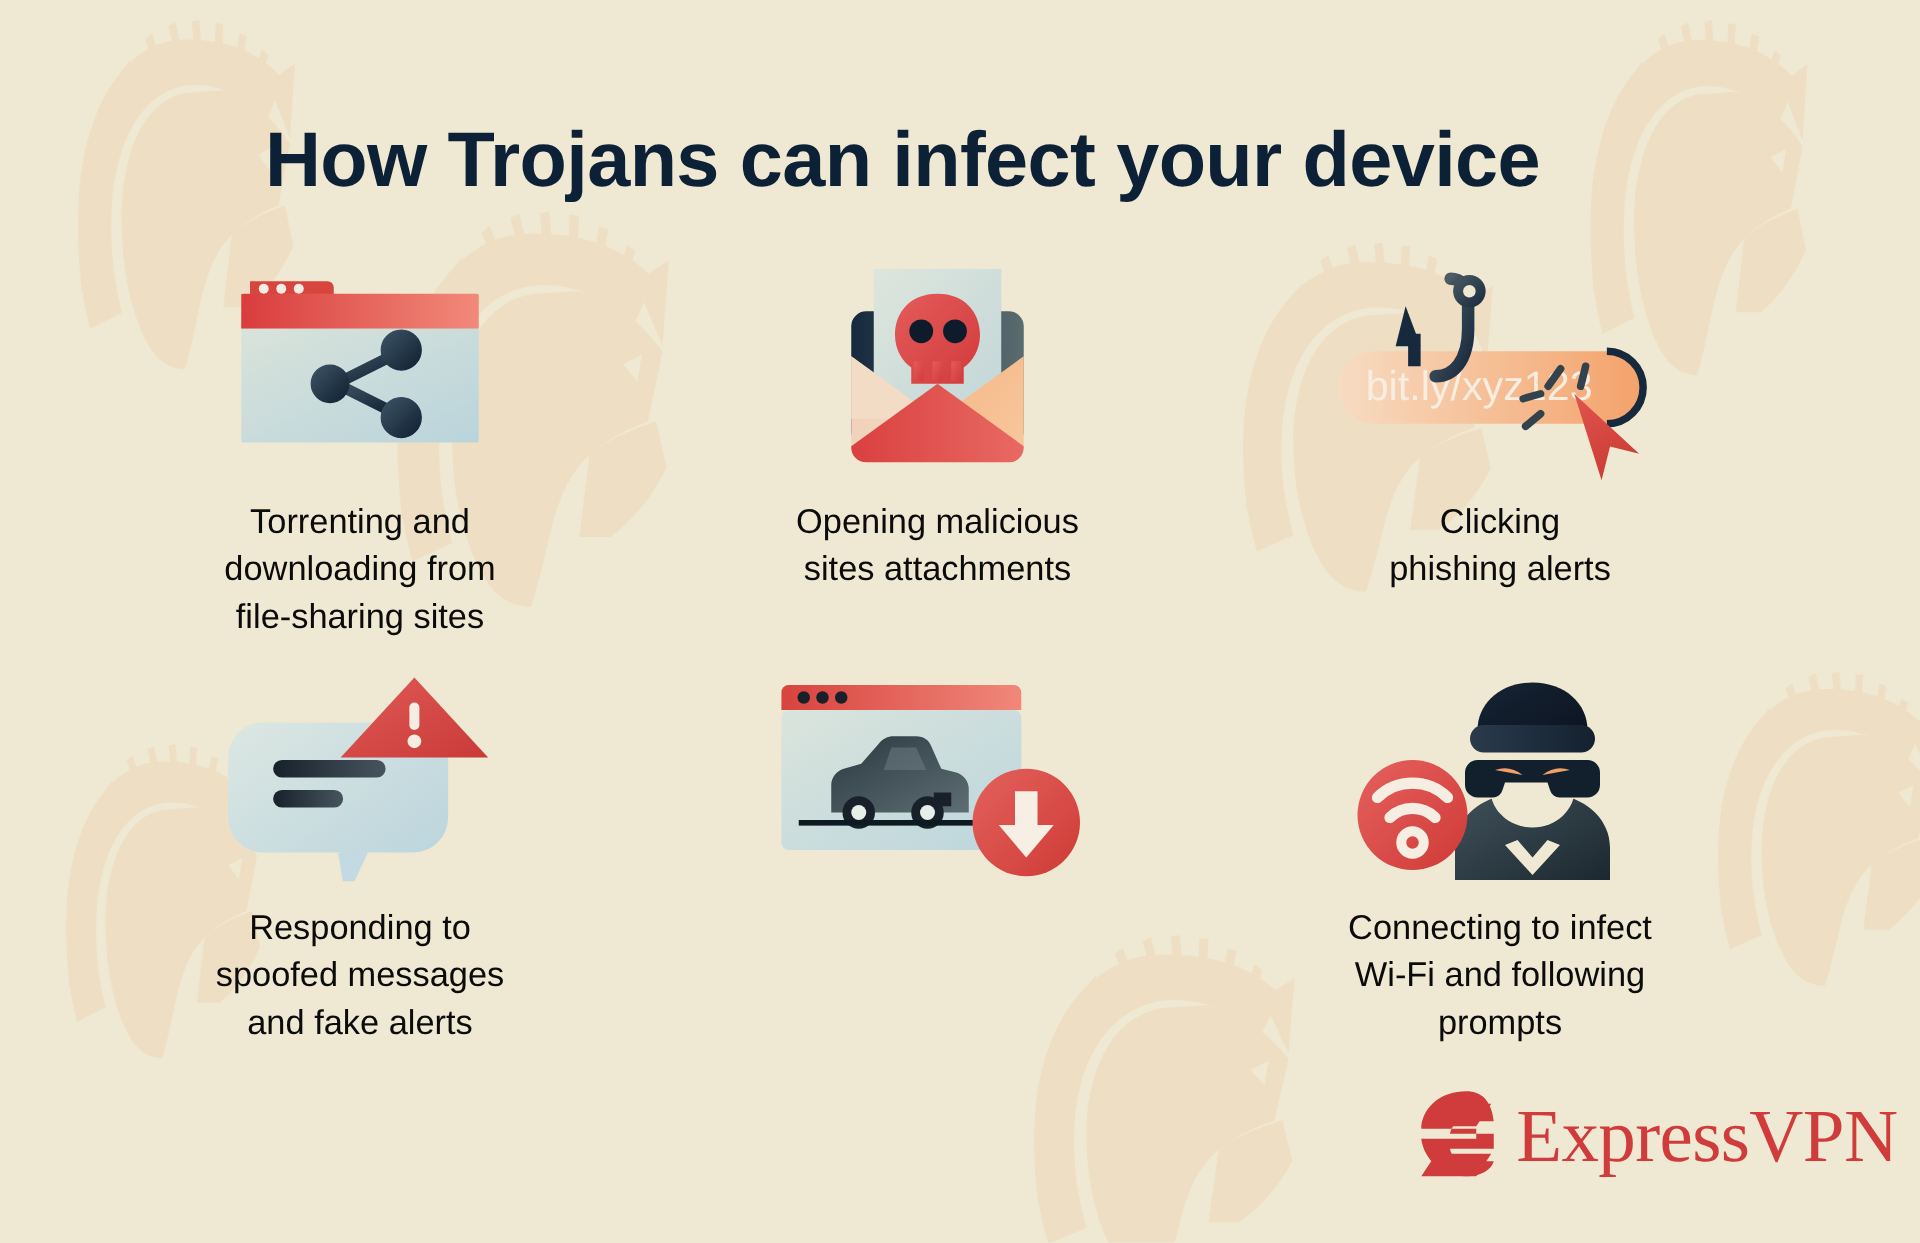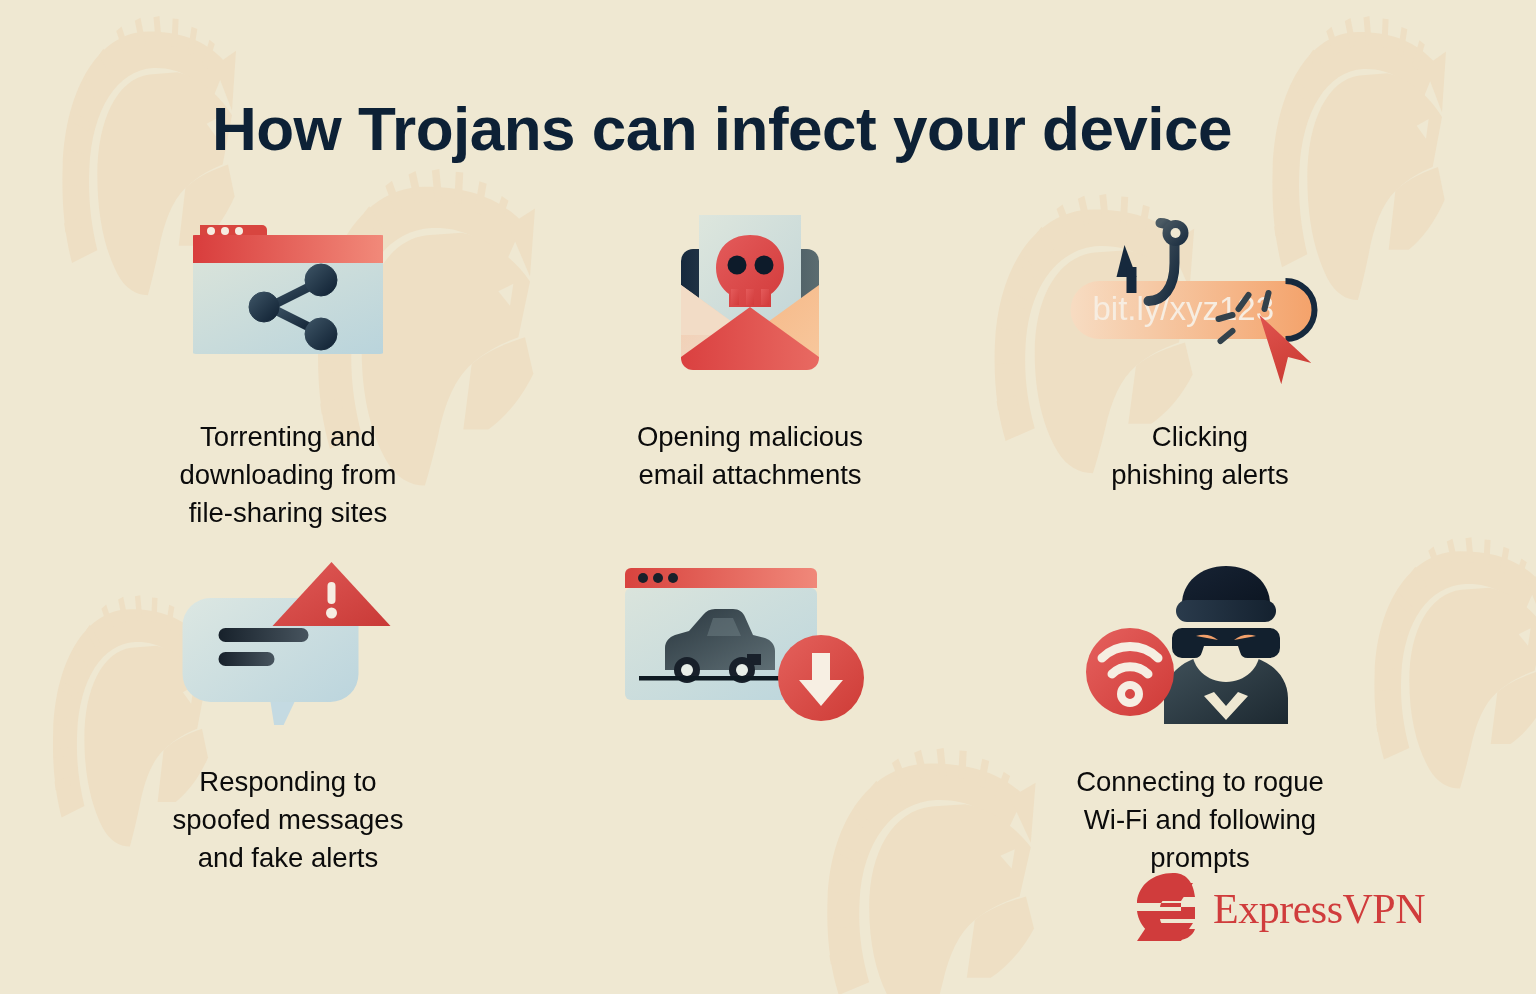--- a/index.html
+++ b/index.html
@@ -33,39 +33,39 @@
 
   .grid { position:absolute; left:0; top:0; width:1536px; height:994px; }
 
   .cell { position:absolute; width:400px; text-align:center; }
   .art  { position:relative; height:175px; margin:0 auto; }
   .art svg { position:absolute; left:50%; transform:translateX(-50%); top:0; }
   .caption {
     font-size:27.5px;
     line-height:38px;
     color:#0B0B0B;
-    margin-top:28px;
+    margin-top:8px;
     white-space:pre-line;
   }
 
   
   .c1 { left:88px; }  .c2 { left:550px; }  .c3 { left:1000px; }
-  .r1 { top:215px; }  .r2 { top:560px; }
+  .r1 { top:215px; }  .r2 { top:540px; }
 
   
   #brand-logo {
     position:absolute;
     left:1135px; top:868px;
     width:340px; height:82px;
     z-index:3;
     display:flex; align-items:center; gap:16px;
   }
   #brand-wordmark {
     font-family:"Liberation Serif", serif;
-    font-size:42px;
+    font-size:60px;
     color:#D03C3C;
     letter-spacing:-0.5px;
     line-height:1;
   }
 </style>
 </head>
 <body>
 
 <div id="watermarks">
 
@@ -249,21 +249,21 @@
 
           <path d="M16 70 L 85 120 L 16 142 Z" fill="url(#g-flapL)"></path>
           <path d="M16 70 L 85 120 L 16 120 Z" fill="#F2DCC6"></path>
 
           <path d="M154 70 L 85 120 L 154 142 Z" fill="url(#g-flapR)"></path>
 
           <path d="M16 142 L 85 92 L 154 142 v 1 a12 12 0 0 1 -12 12 h-114 a12 12 0 0 1 -12 -12 z" fill="url(#g-front)"></path>
         </svg>
       </div>
       <div class="caption">Opening malicious
-email attachments</div>
+sites attachments</div>
     </div>
 
     <div class="cell c3 r1">
       <div class="art">
         <svg width="275" height="170" viewBox="0 0 275 170">
           <defs>
             <linearGradient id="g-pill" x1="0" y1="0" x2="1" y2="0">
               <stop offset="0" stop-color="#F7DCC2"></stop>
                 <stop offset="1" stop-color="#F4A26A"></stop>
             </linearGradient>
@@ -435,21 +435,21 @@
           <path d="M154 80 q 10 -8 22 -4 z" fill="#F2A06A"></path>
 
           <circle cx="50" cy="112" r="44" fill="url(#g-wifi)"></circle>
           <g fill="none" stroke="#F6EEE2" stroke-width="9" stroke-linecap="round">
             <path d="M22 98 a 40 40 0 0 1 56 0"></path>
             <path d="M32 114 a 26 26 0 0 1 36 0"></path>
           </g>
           <circle cx="50" cy="134" r="9" fill="none" stroke="#F6EEE2" stroke-width="8"></circle>
         </svg>
       </div>
-      <div class="caption">Connecting to rogue
+      <div class="caption">Connecting to infect
 Wi-Fi and following
 prompts</div>
     </div>
 
   </div>
 
   <div id="brand-logo">
     <span>
       <svg width="62" height="72" viewBox="0 0 62 72">
         <path d="M38 2 C 18 2 4 14 2 30 l 0 2 l 44 0 l 0 8 l -44 0

